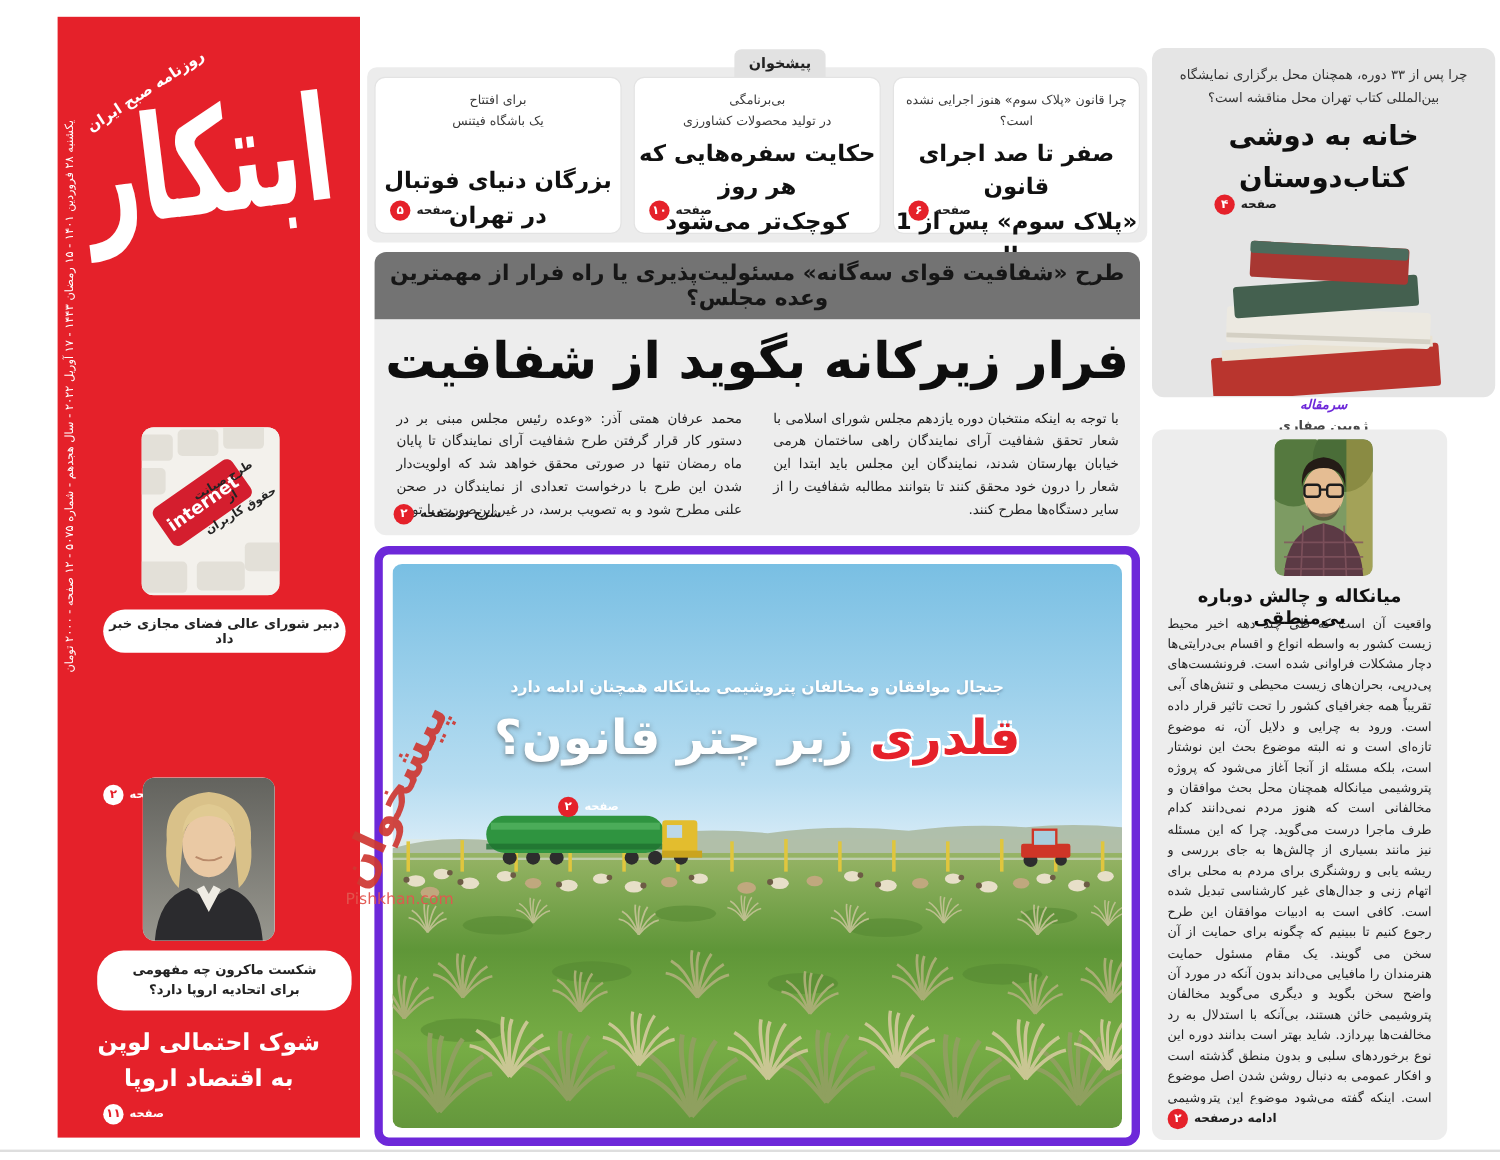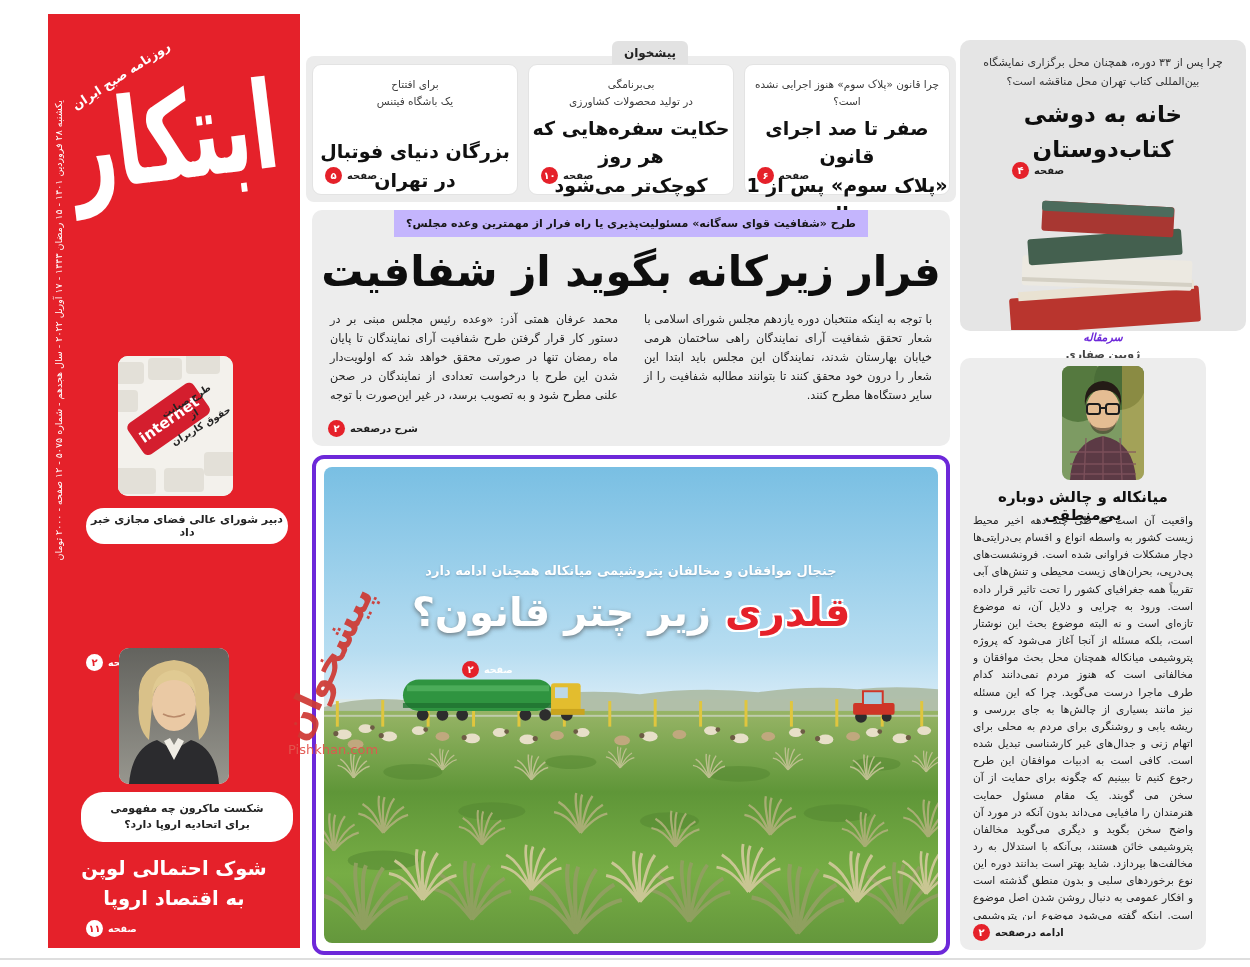--- a/index.html
+++ b/index.html
@@ -43,28 +43,28 @@
   .news-card{position:absolute;top:64px;width:206px;height:131px;background:#fff;border:1px solid #e3e3e3;
         border-radius:9px;box-sizing:border-box;display:flex;flex-direction:column;align-items:center;direction:rtl;justify-content:space-between;}
   .nc1{left:744px;} .nc2{left:528px;} .nc3{left:312px;}
   .card-kicker{margin-top:11px;font-size:10.5px;color:#3a3a3a;text-align:center;line-height:1.6;}
   .card-headline{margin-top:4px;font-size:19px;font-weight:bold;text-align:center;line-height:1.5;color:#111;}
   .card-badge{position:absolute;left:12px;bottom:10px;}
   
   .main-card{position:absolute;left:312px;top:210px;width:638px;height:236px;background:#ededed;border-radius:10px;
         direction:rtl;overflow:hidden;}
   .main-kicker-wrap{text-align:center;margin-top:0;}
-  .main-kicker{display:inline-block;background:#c4b5fd;padding:7px 12px;font-size:11px;font-weight:bold;color:#161616;}
+  .main-kicker{display:inline-block;background:#737373;padding:7px 12px;font-size:18px;font-weight:bold;color:#161616;}
   .main-headline{text-align:center;font-size:42px;font-weight:bold;color:#0e0e0e;margin-top:10px;letter-spacing:-1px;}
   .main-body{column-count:2;column-gap:26px;padding:0 18px;margin-top:14px;font-size:11.2px;line-height:1.7;
         text-align:justify;color:#222;height:102px;overflow:hidden;}
   .main-continue{position:absolute;left:16px;bottom:9px;}
   
   .photo-card{position:absolute;left:312px;top:455px;width:638px;height:500px;background:#fff;
-        border:4px solid #6d28d9;border-radius:12px;box-sizing:border-box;padding-left:33px;}
+        border:7px solid #6d28d9;border-radius:12px;box-sizing:border-box;padding-left:33px;}
   .photo{position:absolute;left:8px;top:8px;right:8px;bottom:8px;border-radius:8px;overflow:hidden;}
   .photo svg{position:absolute;left:0;top:0;width:100%;height:100%;}
   .photo-kicker{position:absolute;left:0;top:96px;width:100%;text-align:center;color:#fff;font-size:13px;
         font-weight:bold;direction:rtl;text-shadow:0 1px 2px rgba(80,110,140,.5);}
   .photo-title{position:absolute;left:0;top:122px;width:100%;text-align:center;direction:rtl;font-weight:bold;font-size:40px;}
   .pt-red{color:#e5212a;text-shadow:2px 2px 0 #fff,-2px -2px 0 #fff,2px -2px 0 #fff,-2px 2px 0 #fff;}
   .pt-white{color:#fff;text-shadow:0 2px 4px rgba(70,70,70,.65);}
   .photo-badge{left:138px;top:194px;}
   
   .books-card{position:absolute;left:960px;top:40px;width:286px;height:291px;background:#e5e5e5;border-radius:10px;

